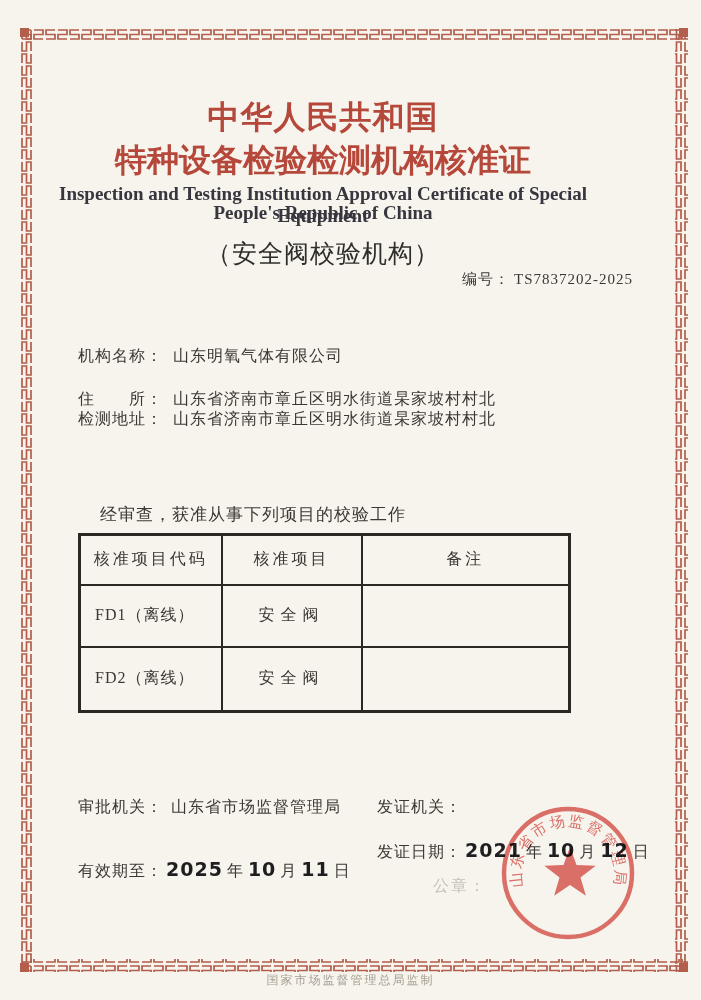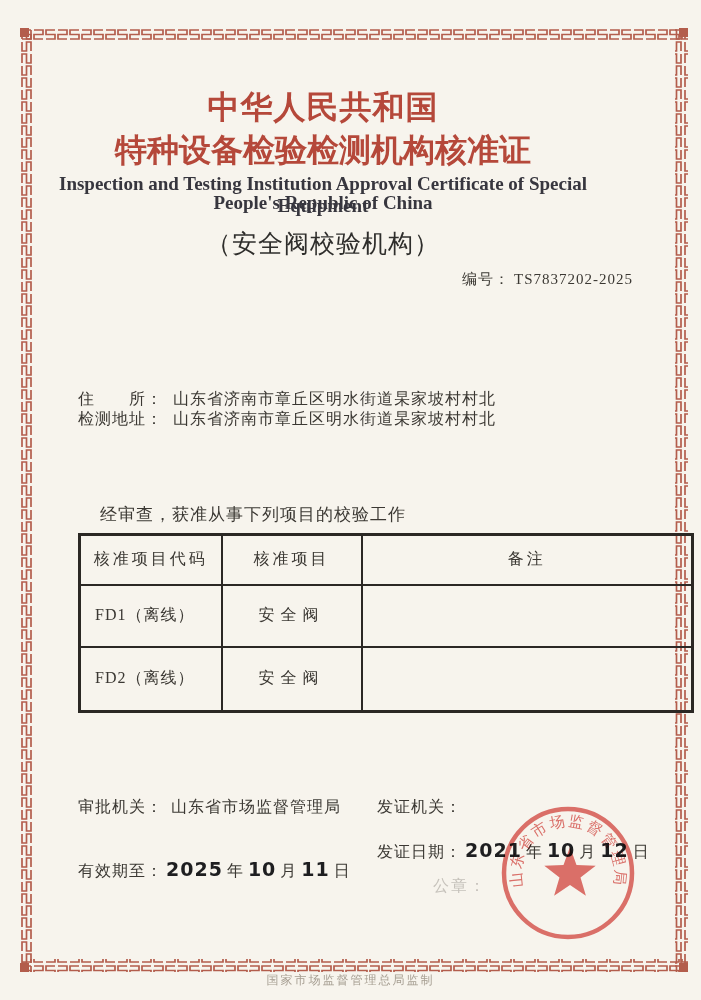--- a/index.html
+++ b/index.html
@@ -5,21 +5,21 @@
   * { margin:0; padding:0; box-sizing:border-box; }
   html,body { width:701px; height:1000px; }
   body { background:#f7f4ed; position:relative; overflow:hidden;
          font-family:"Liberation Serif","DejaVu Serif",serif; color:#3b3833; }
   .page { position:absolute; inset:0; }
 
   
   .frame { position:absolute; left:20px; top:28px; }
 
   
-  .center-block { position:absolute; left:20px; width:606px; text-align:center; }
+  .center-block { position:absolute; left:20px; width:606px; text-align:center;margin-top:10px; }
   .t-cn1 { top:86px;  font-family:"DejaVu Sans","Liberation Sans",sans-serif;
            font-weight:700; font-size:32px; letter-spacing:1px; color:#b5483a; }
   .t-cn2 { top:129px; font-family:"DejaVu Sans","Liberation Sans",sans-serif;
            font-weight:700; font-size:32px; letter-spacing:0px; color:#b5483a; }
   .t-en1 { top:173px; font-weight:700; font-size:19px; color:#37363e; }
   .t-en2 { top:192px; font-weight:700; font-size:19px; color:#37363e; }
   .t-sub { top:227px; font-size:25px; letter-spacing:1px; color:#2e2d2b; }
 
   .cert-no { position:absolute; right:68px; top:270px; font-size:15px;
              letter-spacing:1px; color:#3b3833; }
@@ -28,21 +28,21 @@
   
   .field { position:absolute; left:78px; font-size:16px; letter-spacing:1px;
            white-space:nowrap; }
   .field .val { margin-left:10px; }
   .f1 { top:346px; } .f2 { top:389px; } .f3 { top:409px; }
 
   .intro { position:absolute; left:100px; top:503px; font-size:17px;
            letter-spacing:1px; }
 
   
-  table.approval { position:absolute; left:78px; top:533px; width:616px;
+  table.approval { position:absolute; left:78px; top:533px; width:493px;
                    border-collapse:collapse; table-layout:fixed;
                    border:3px solid #2b2824; }
   table.approval th, table.approval td { border:2px solid #2b2824;
                    font-weight:400; font-size:16px; vertical-align:middle; }
   table.approval th { height:50px; letter-spacing:3px; text-align:center; }
   table.approval td { height:62px; }
   td.code { padding-left:14px; text-align:left; font-size:17px; letter-spacing:1px; }
   td.item { text-align:center; font-size:17px; letter-spacing:6px; }
   tr.r2 td { height:65px; }
 
@@ -93,20 +93,23 @@
   <div class="center-block t-cn1">中华人民共和国</div>
   <div class="center-block t-cn2">特种设备检验检测机构核准证</div>
   <div class="center-block t-en1">Inspection and Testing Institution Approval Certificate of Special Equipment</div>
   <div class="center-block t-en2">People's Republic of China</div>
   <div class="center-block t-sub">（安全阀校验机构）</div>
 
   <div class="cert-no">
     <span>编号：</span><span class="no">TS7837202-2025</span>
   </div>
 
+  <div class="field f1">
+    <span class="lbl">机构名称：</span><span class="val">山东明氧气体有限公司</span>
+  </div>
   <div class="field f2">
     <span class="lbl">住　　所：</span><span class="val">山东省济南市章丘区明水街道杲家坡村村北</span>
   </div>
   <div class="field f3">
     <span class="lbl">检测地址：</span><span class="val">山东省济南市章丘区明水街道杲家坡村村北</span>
   </div>
 
   <div class="intro">经审查，获准从事下列项目的校验工作</div>
 
   <table class="approval">

